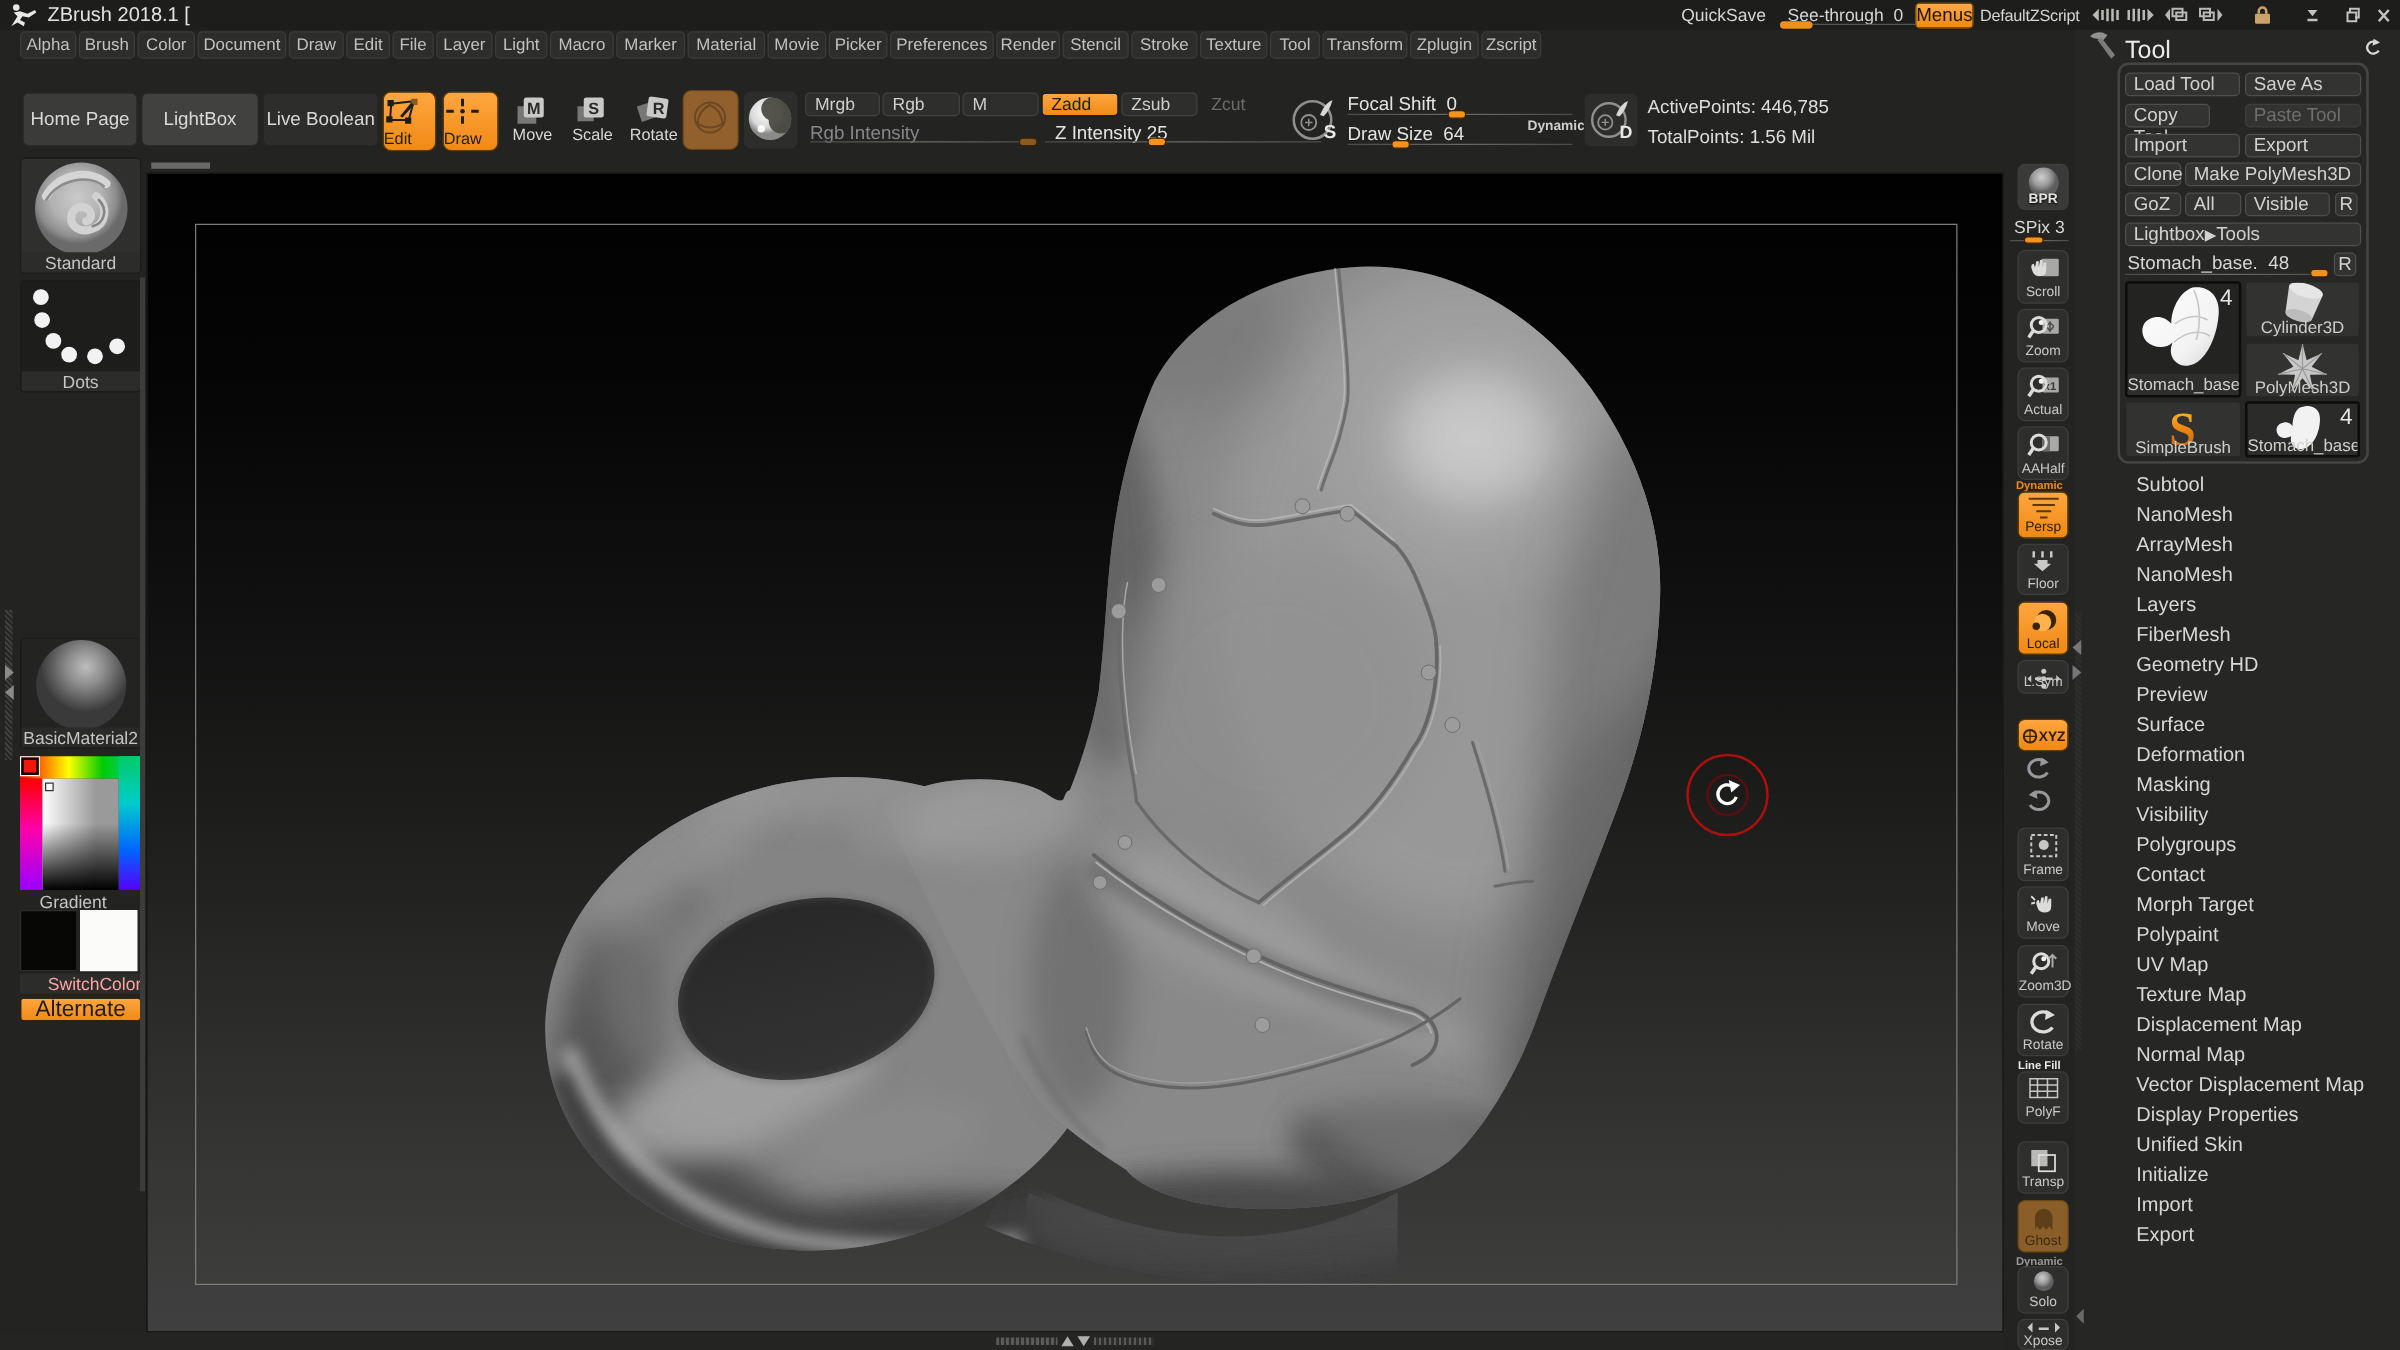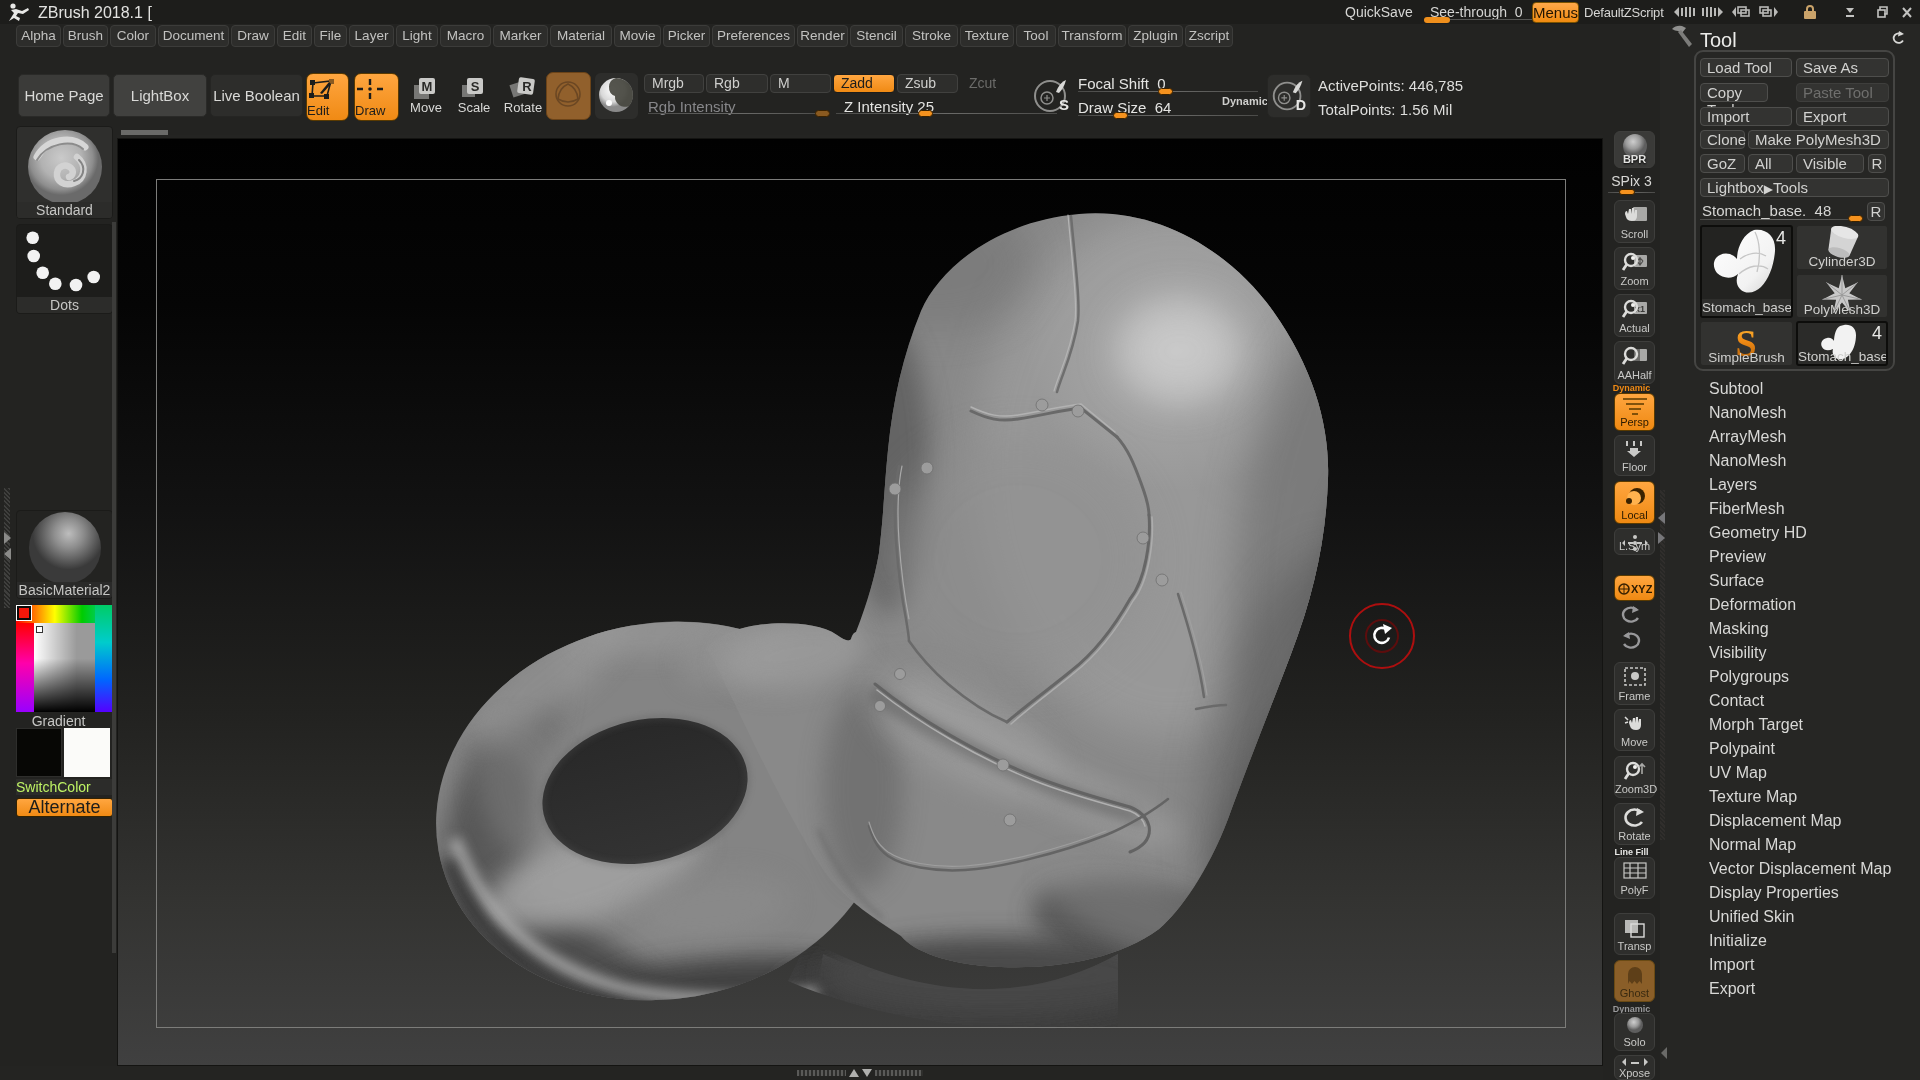--- a/index.html
+++ b/index.html
@@ -290,21 +290,21 @@
       <div class="abs" style="left:18px;top:18px;width:61px;height:89px;background:
         linear-gradient(to top, #000, rgba(0,0,0,0) 60%),
         linear-gradient(to right, #fff, rgba(255,255,255,0) 70%),
         linear-gradient(#9a9a9a,#9a9a9a)"></div>
       <div class="abs" style="left:1px;top:1px;width:14px;height:14px;background:#f2170a;border:2px solid #0a0a0a;box-shadow:0 0 0 1px #fff"></div>
       <div class="abs" style="left:20px;top:21px;width:7px;height:7px;background:#fff;border:1px solid #333"></div>
     </div>
     <div class="abs" style="left:0;top:593px;width:117px;text-align:center;color:#c6c6c4;font-size:14px">Gradient</div>
     <div class="abs" style="left:16px;top:608px;width:46px;height:49px;background:#070705;border:1px solid #2e2e2c"></div>
     <div class="abs" style="left:64px;top:608px;width:46px;height:49px;background:#fbfbf9"></div>
-    <div class="abs" style="left:16px;top:659px;width:97px;height:16px;background:#2c2c2a;color:#bef264;font-size:14px;text-align:left;line-height:16px">SwitchColor</div>
+    <div class="abs" style="left:16px;top:659px;width:97px;height:16px;background:#2c2c2a;color:#fca5a5;font-size:14px;text-align:right;line-height:16px">SwitchColor</div>
     <div class="abs" style="left:16px;top:678px;width:97px;height:19px;background:linear-gradient(#ffa640,#f08a14);border:1px solid #332200;border-radius:3px;color:#1d1d1b;font-size:18px;text-align:center;line-height:17px">Alternate</div>
     <div class="abs" style="left:4px;top:368px;width:6px;height:120px;background:repeating-linear-gradient(45deg,#3f3f3d 0 1.5px,#262624 1.5px 3px)"></div>
     <svg class="abs" style="left:1px;top:410px" width="12" height="32" viewBox="0 0 12 32">
         <path d="M3 2 L10 8 L3 14 Z" fill="#8a8a88"></path>
         <path d="M10 18 L3 24 L10 30 Z" fill="#8a8a88"></path>
       </svg>
   </div>
   <div id="canvas">
     <svg id="model" width="1486" height="928" viewBox="0 0 1486 928" style="position:absolute;left:0;top:0">
       <defs>

